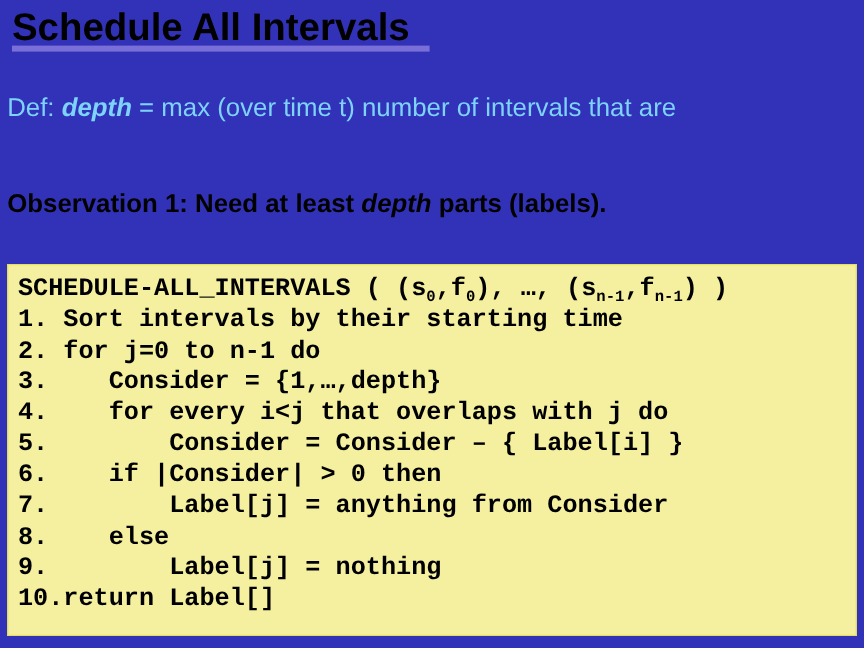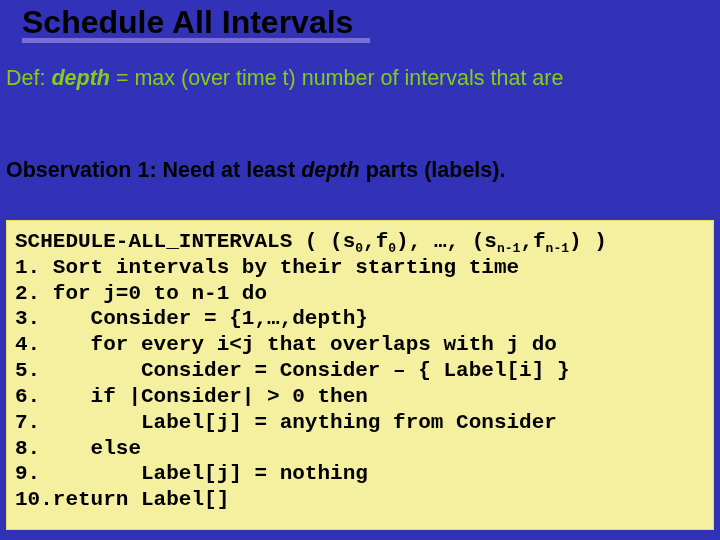--- a/index.html
+++ b/index.html
@@ -8,41 +8,41 @@
     background: #3232b8;
     font-family: "Comic Sans MS", "Comic Sans", cursive, sans-serif;
   }
   .slide {
     width: 720px;
     height: 540px;
     position: relative;
   }
   .title-wrap {
     position: absolute;
-    left: 22px;
+    left: 10px;
     top: 4px;
   }
   .title {
     color: #000;
     font-size: 32px;
     font-weight: bold;
     line-height: 1.15;
   }
   .title-rule {
     background: #7a6fd8;
     height: 5px;
     width: 348px;
     margin-top: -3px;
   }
   .def-block {
     position: absolute;
     left: 6px;
-    top: 66px;
+    top: 78px;
     width: 700px;
-    color: #84cc16;
+    color: #7dd3fc;
     font-size: 21.5px;
     line-height: 1.15;
   }
   .def-line1 { white-space: nowrap; }
   .def-line2 { padding-left: 120px; }
   .obs-block {
     position: absolute;
     left: 6px;
     top: 158px;
     width: 700px;

